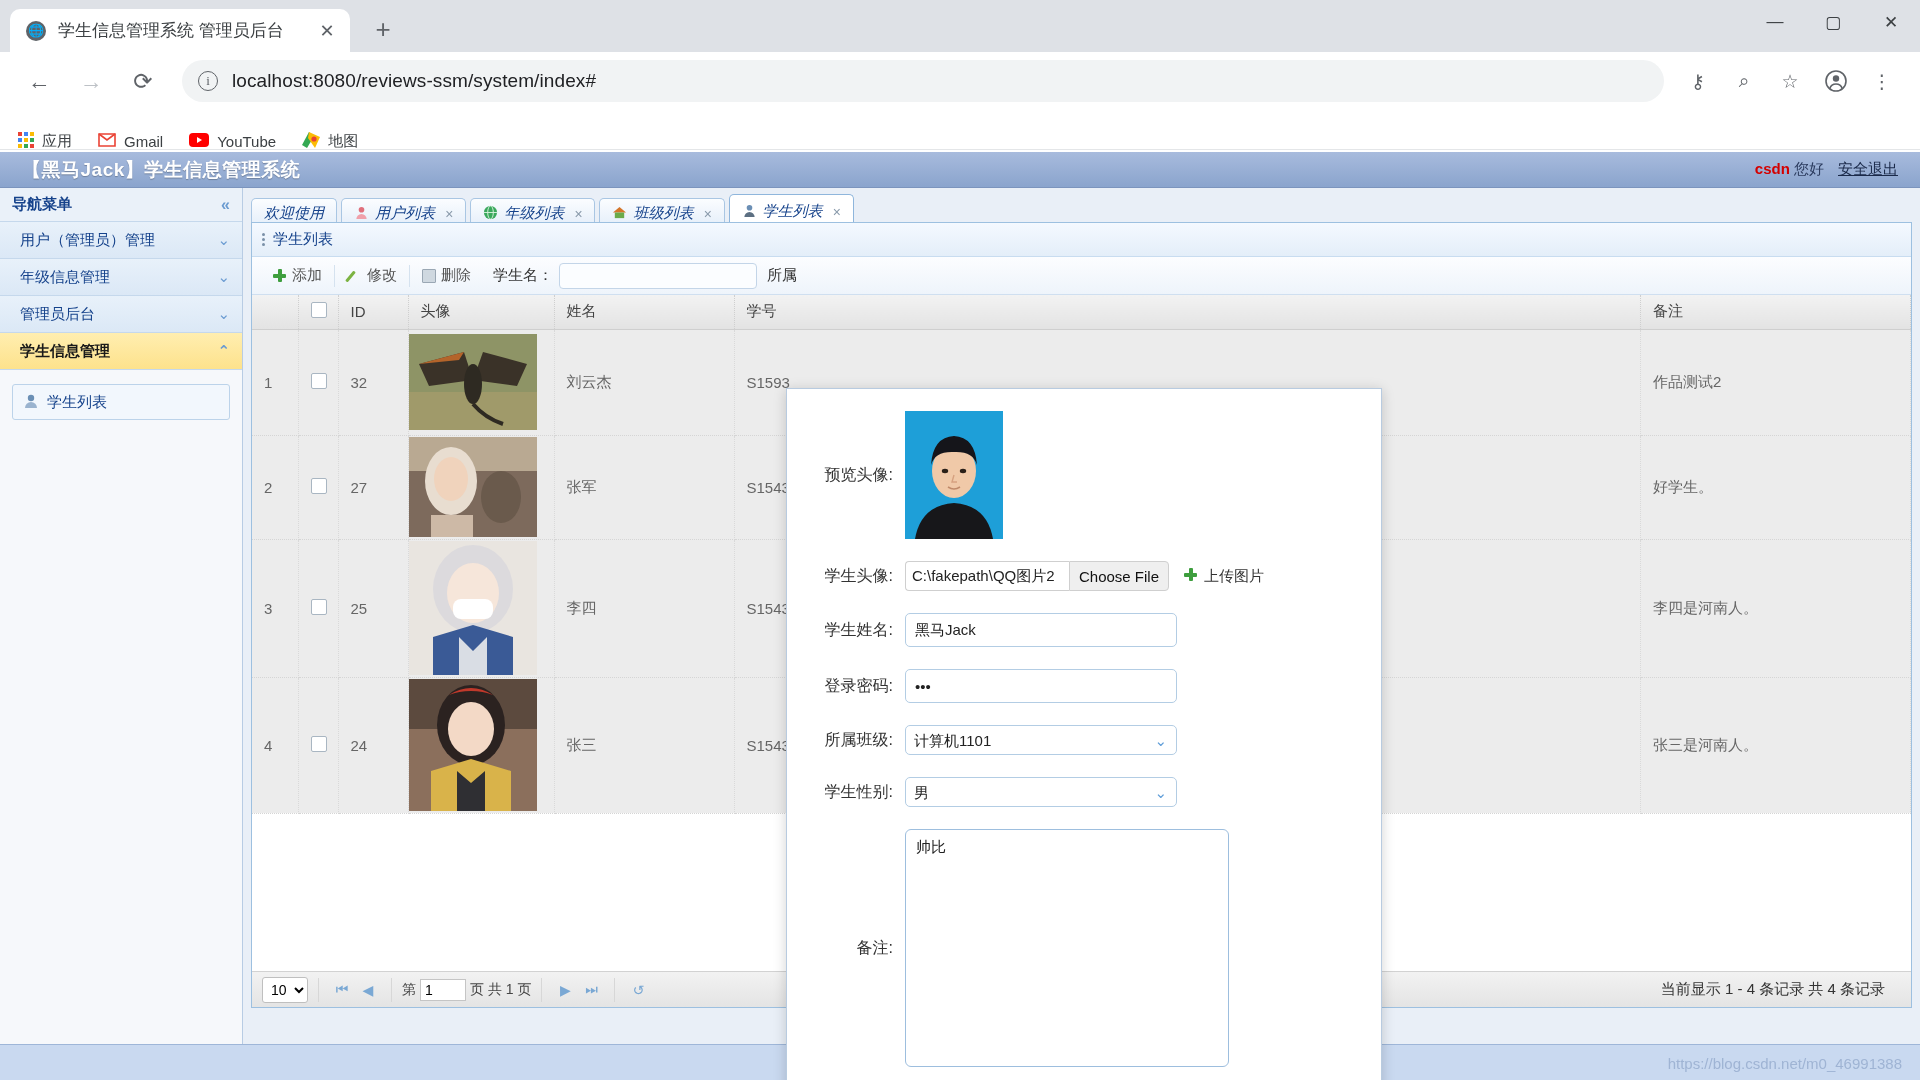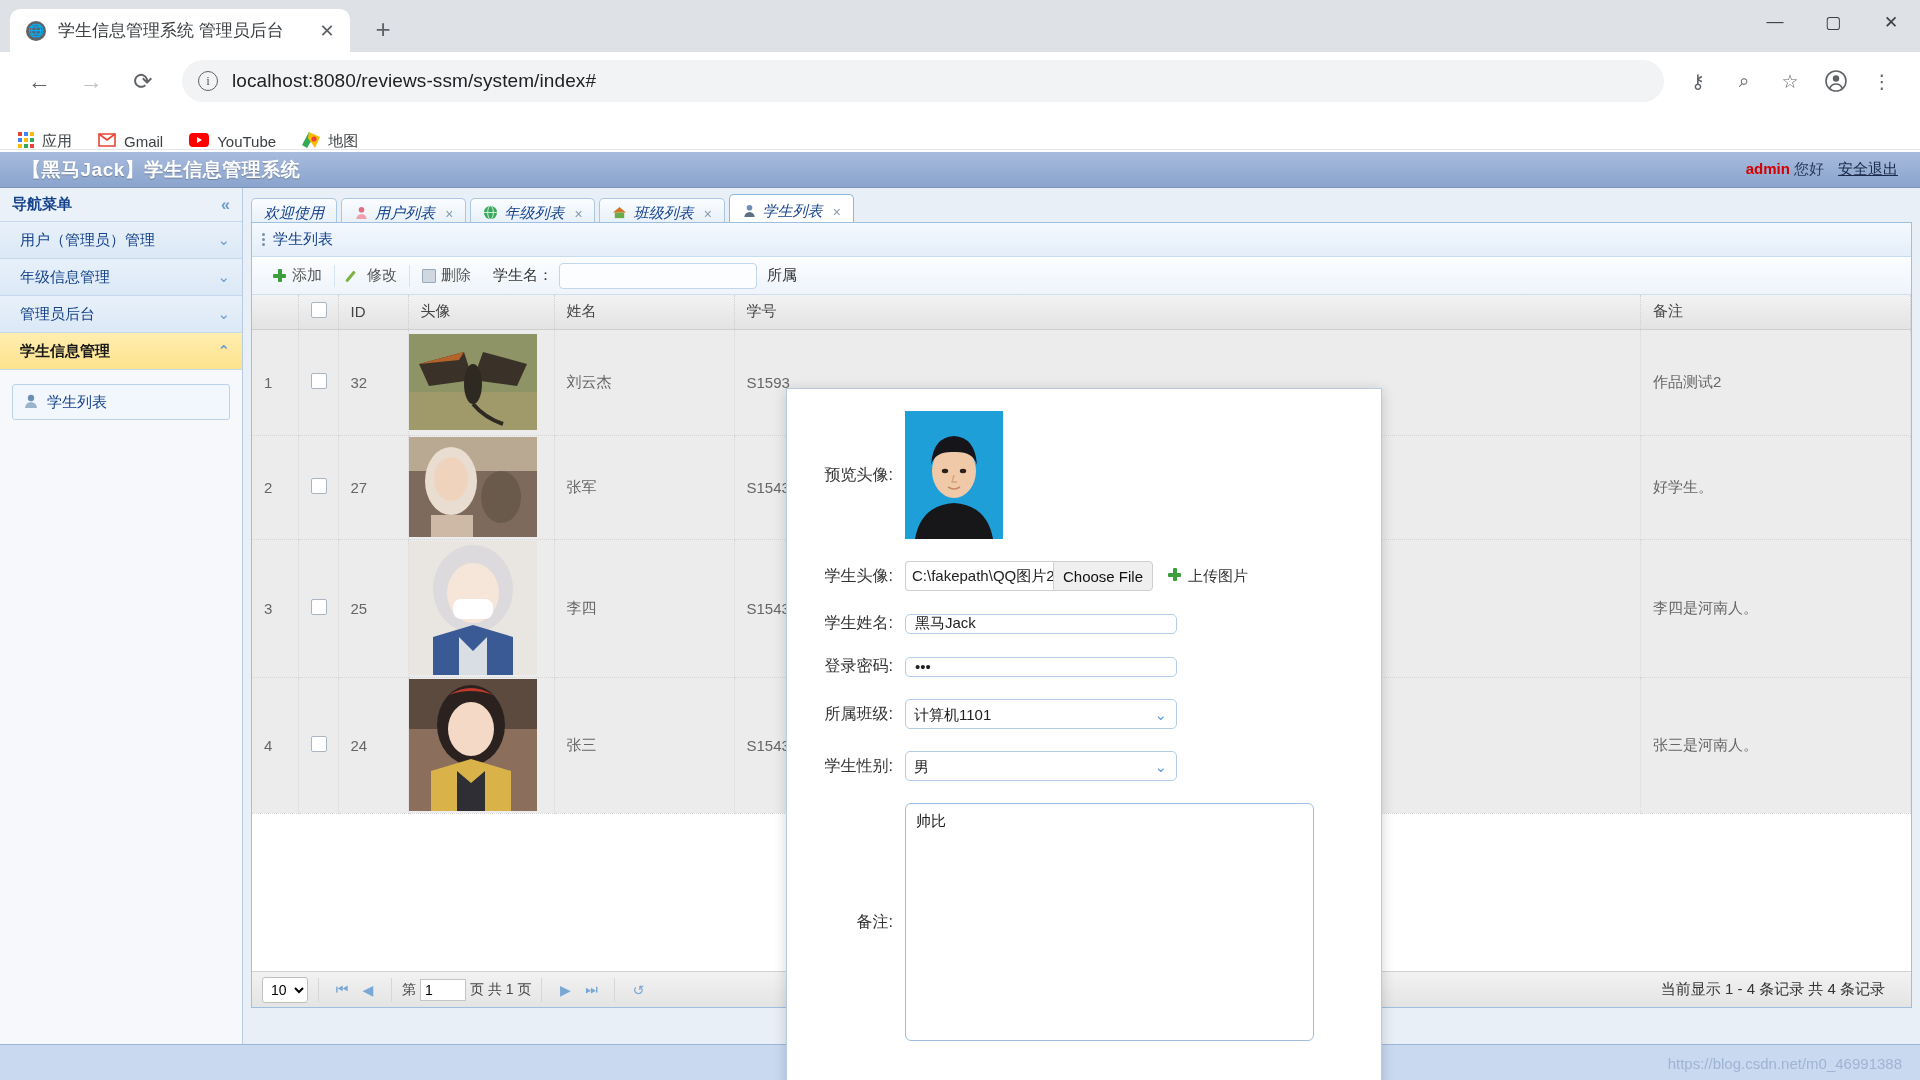--- a/index.html
+++ b/index.html
@@ -181,52 +181,52 @@
   .modal {
     position:absolute; left:786px; top:236px; width:596px; height:790px;
     background:#fff; border:1px solid #b8cbe0; box-shadow:0 2px 12px rgba(0,0,0,.18);
     overflow:hidden; z-index:50;
   }
   .modal-body { padding:22px 26px 0 26px; }
   .frow { display:flex; align-items:center; margin-bottom:22px; }
   .flabel { width:92px; text-align:right; font-size:16px; color:#333; padding-right:12px;
     flex:none; }
   .finput {
-    height:20px; width:272px; border:1px solid #b3cde4; border-radius:5px;
+    height:34px; width:272px; border:1px solid #b3cde4; border-radius:5px;
     background:#fff; font-size:15px; padding:0 9px; color:#222;
     font-family:"Liberation Sans","DejaVu Sans",sans-serif;
   }
   .fselect {
     height:30px; width:272px; border:1px solid #b3cde4; border-radius:5px;
     background:#fff; font-size:15px; padding:0 8px; color:#222;
     appearance:none; -webkit-appearance:none;
   }
   .selwrap { position:relative; width:272px; }
   .selwrap .chevdown {
     position:absolute; right:10px; top:7px; pointer-events:none;
     color:#5d9cd8; font-size:15px;
   }
   .filewrap { display:flex; align-items:center; }
   .fileinput {
-    height:30px; width:148px; border:1px solid #cfcfcf; border-right:none;
+    height:30px; width:164px; border:1px solid #cfcfcf; border-right:none;
     border-radius:4px 0 0 4px; font-size:15px; padding:0 6px; display:flex;align-items:center;
     color:#222; background:#fff; overflow:hidden; white-space:nowrap;
   }
   .filebtn {
     height:30px; border:1px solid #cfcfcf; border-radius:0 4px 4px 0;
     background:#efefef; font-size:15px; padding:0 9px; display:flex;align-items:center;
     color:#111;
   }
   .uplink { display:flex;gap:6px; margin-left:14px; font-size:15px; color:#333;}
   .avatar-preview {
     width:98px; height:128px; border:0; display:block; background:#1e9fd8;
     position:relative; overflow:hidden;
   }
   .ftextarea {
-    width:409px; height:238px; border:1px solid #9dbede; border-radius:6px;
+    width:324px; height:238px; border:1px solid #9dbede; border-radius:6px;
     font-size:15px; padding:8px 10px; resize:none; color:#222;
     font-family:"Liberation Sans","DejaVu Sans",sans-serif;
   }
 </style>
 </head>
 <body>
 
 <div class="browser">
 
   <div class="tabstrip">
@@ -309,21 +309,21 @@
       </span>
       <span>地图</span>
     </div>
   </div>
 
   <div class="app">
 
     <div class="appheader">
       <div class="brand">【黑马Jack】学生信息管理系统</div>
       <div class="right">
-        <span><span class="who">admin</span>
+        <span><span class="who">csdn</span>
         <span>您好</span></span>
         <a href="#">安全退出</a>
       </div>
     </div>
 
     <div class="body">
 
       <div class="sidebar">
         <div class="sidebar-title">
           <span>导航菜单</span>

